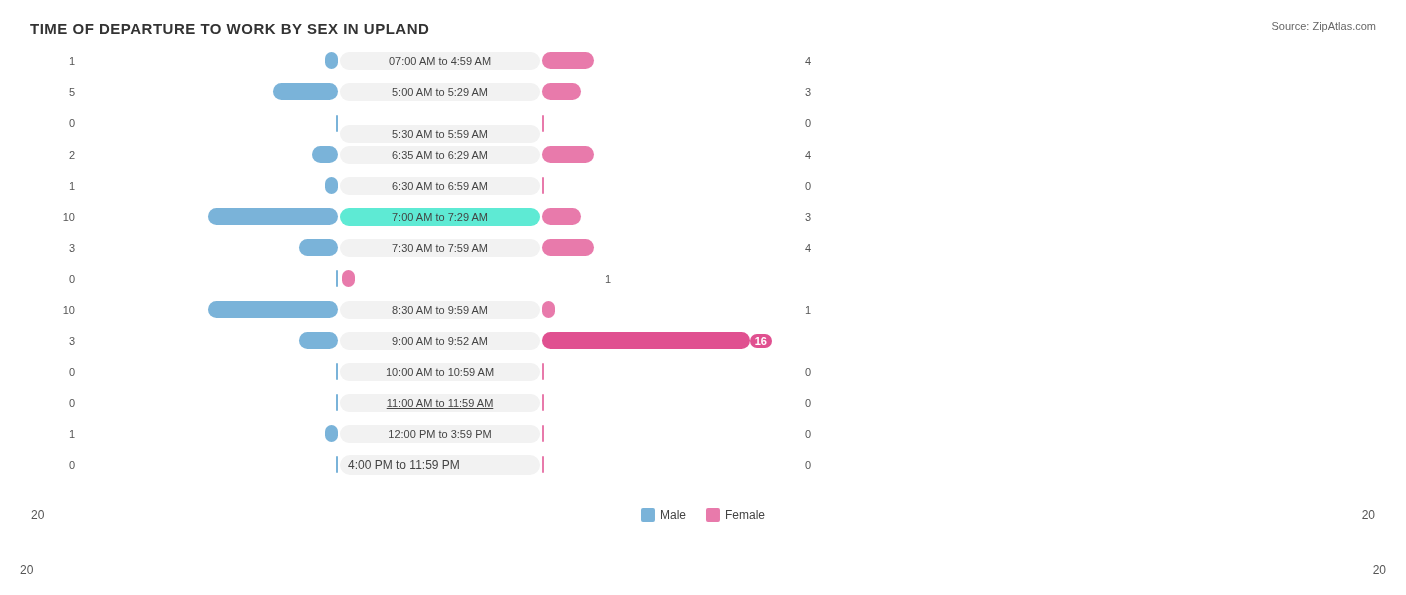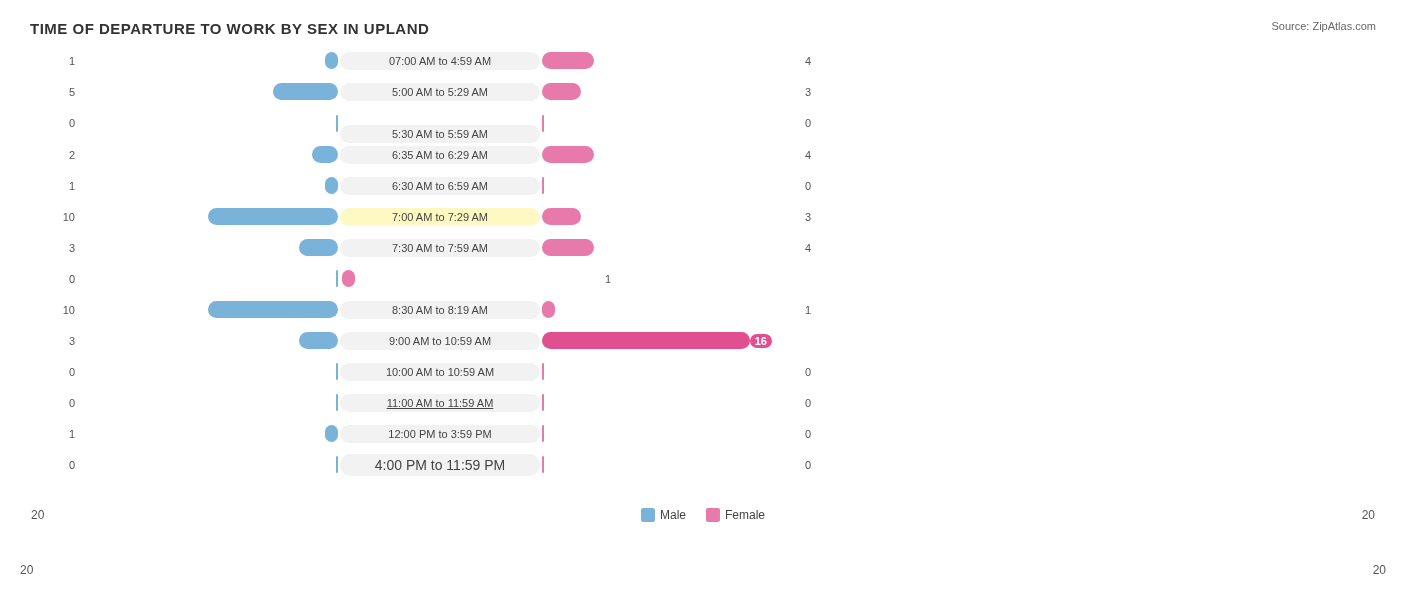--- a/index.html
+++ b/index.html
@@ -127,21 +127,21 @@
         
       </div>
     </div>
     <div style="width:30px;text-align:left;font-size:11px;color:#555;padding-left:5px;flex-shrink:0;">0</div>
   </div>
         <div style="display: flex; align-items: center; height: 32px;">
     <div style="width:30px;text-align:right;font-size:11px;color:#555;padding-right:5px;flex-shrink:0;">10</div>
     <div style="flex:0 0 260px;display:flex;justify-content:flex-end;align-items:center;padding-right:2px;">
       <div style="width:130px;height:17px;background:#7ab3d9;border-radius:9px;"></div>
     </div>
-    <div style="background:#fef9c3;border-radius:13px;padding:3px 8px;white-space:nowrap;font-size:11px;color:#444;flex-shrink:0;text-align:center;min-width:200px;">7:00 AM to 7:29 AM</div>
+    <div style="background:#5eead4;border-radius:13px;padding:3px 8px;white-space:nowrap;font-size:11px;color:#444;flex-shrink:0;text-align:center;min-width:200px;">7:00 AM to 7:29 AM</div>
     <div style="flex:0 0 260px;display:flex;justify-content:flex-start;align-items:center;padding-left:2px;">
       <div style="width:39px;height:17px;background:#e87aab;border-radius:9px;position:relative;">
         
       </div>
     </div>
     <div style="width:30px;text-align:left;font-size:11px;color:#555;padding-left:5px;flex-shrink:0;">3</div>
   </div>
         <div style="display: flex; align-items: center; height: 32px;">
     <div style="width:30px;text-align:right;font-size:11px;color:#555;padding-right:5px;flex-shrink:0;">3</div>
     <div style="flex:0 0 260px;display:flex;justify-content:flex-end;align-items:center;padding-right:2px;">
@@ -165,34 +165,34 @@
         
       </div>
     </div>
     <div style="width:30px;text-align:left;font-size:11px;color:#555;padding-left:5px;flex-shrink:0;">1</div>
   </div>
         <div style="display: flex; align-items: center; height: 32px;">
     <div style="width:30px;text-align:right;font-size:11px;color:#555;padding-right:5px;flex-shrink:0;">10</div>
     <div style="flex:0 0 260px;display:flex;justify-content:flex-end;align-items:center;padding-right:2px;">
       <div style="width:130px;height:17px;background:#7ab3d9;border-radius:9px;"></div>
     </div>
-    <div style="background:#f2f2f2;border-radius:13px;padding:3px 8px;white-space:nowrap;font-size:11px;color:#444;flex-shrink:0;text-align:center;min-width:200px;">8:30 AM to 8:19 AM</div>
+    <div style="background:#f2f2f2;border-radius:13px;padding:3px 8px;white-space:nowrap;font-size:11px;color:#444;flex-shrink:0;text-align:center;min-width:200px;">8:30 AM to 9:59 AM</div>
     <div style="flex:0 0 260px;display:flex;justify-content:flex-start;align-items:center;padding-left:2px;">
       <div style="width:13px;height:17px;background:#e87aab;border-radius:9px;position:relative;">
         
       </div>
     </div>
     <div style="width:30px;text-align:left;font-size:11px;color:#555;padding-left:5px;flex-shrink:0;">1</div>
   </div>
         <div style="display: flex; align-items: center; height: 32px;">
     <div style="width:30px;text-align:right;font-size:11px;color:#555;padding-right:5px;flex-shrink:0;">3</div>
     <div style="flex:0 0 260px;display:flex;justify-content:flex-end;align-items:center;padding-right:2px;">
       <div style="width:39px;height:17px;background:#7ab3d9;border-radius:9px;"></div>
     </div>
-    <div style="background:#f2f2f2;border-radius:13px;padding:3px 8px;white-space:nowrap;font-size:11px;color:#444;flex-shrink:0;text-align:center;min-width:200px;">9:00 AM to 10:59 AM</div>
+    <div style="background:#f2f2f2;border-radius:13px;padding:3px 8px;white-space:nowrap;font-size:11px;color:#444;flex-shrink:0;text-align:center;min-width:200px;">9:00 AM to 9:52 AM</div>
     <div style="flex:0 0 260px;display:flex;justify-content:flex-start;align-items:center;padding-left:2px;">
       <div style="width:208px;height:17px;background:#e05090;border-radius:9px;position:relative;">
         <span style="position:absolute;right:-22px;top:50%;transform:translateY(-50%);background:#e05090;color:#fff;border-radius:9px;padding:1px 5px;font-size:11px;font-weight:bold;">16</span>
       </div>
     </div>
     <div style="width:30px;text-align:left;font-size:11px;color:#555;padding-left:28px;flex-shrink:0;"></div>
   </div>
         <div style="display: flex; align-items: center; height: 32px;">
     <div style="width:30px;text-align:right;font-size:11px;color:#555;padding-right:5px;flex-shrink:0;">0</div>
     <div style="flex:0 0 260px;display:flex;justify-content:flex-end;align-items:center;padding-right:2px;">
@@ -230,21 +230,21 @@
         
       </div>
     </div>
     <div style="width:30px;text-align:left;font-size:11px;color:#555;padding-left:5px;flex-shrink:0;">0</div>
   </div>
         <div style="display: flex; align-items: center; height: 32px;">
     <div style="width:30px;text-align:right;font-size:11px;color:#555;padding-right:5px;flex-shrink:0;">0</div>
     <div style="flex:0 0 260px;display:flex;justify-content:flex-end;align-items:center;padding-right:2px;">
       <div style="width:2px;height:17px;background:#7ab3d9;border-radius:9px;"></div>
     </div>
-    <div style="background:#f2f2f2;border-radius:13px;padding:3px 8px;white-space:nowrap;font-size:14px;color:#444;flex-shrink:0;text-align:center;min-width:200px;">4:00 PM to 11:59 PM</div>
+    <div style="background:#f2f2f2;border-radius:13px;padding:3px 8px;white-space:nowrap;font-size:12px;color:#444;flex-shrink:0;text-align:left;min-width:200px;">4:00 PM to 11:59 PM</div>
     <div style="flex:0 0 260px;display:flex;justify-content:flex-start;align-items:center;padding-left:2px;">
       <div style="width:2px;height:17px;background:#e87aab;border-radius:9px;position:relative;">
         
       </div>
     </div>
     <div style="width:30px;text-align:left;font-size:11px;color:#555;padding-left:5px;flex-shrink:0;">0</div>
   </div>
       </div>
 
     <div class="legend">

